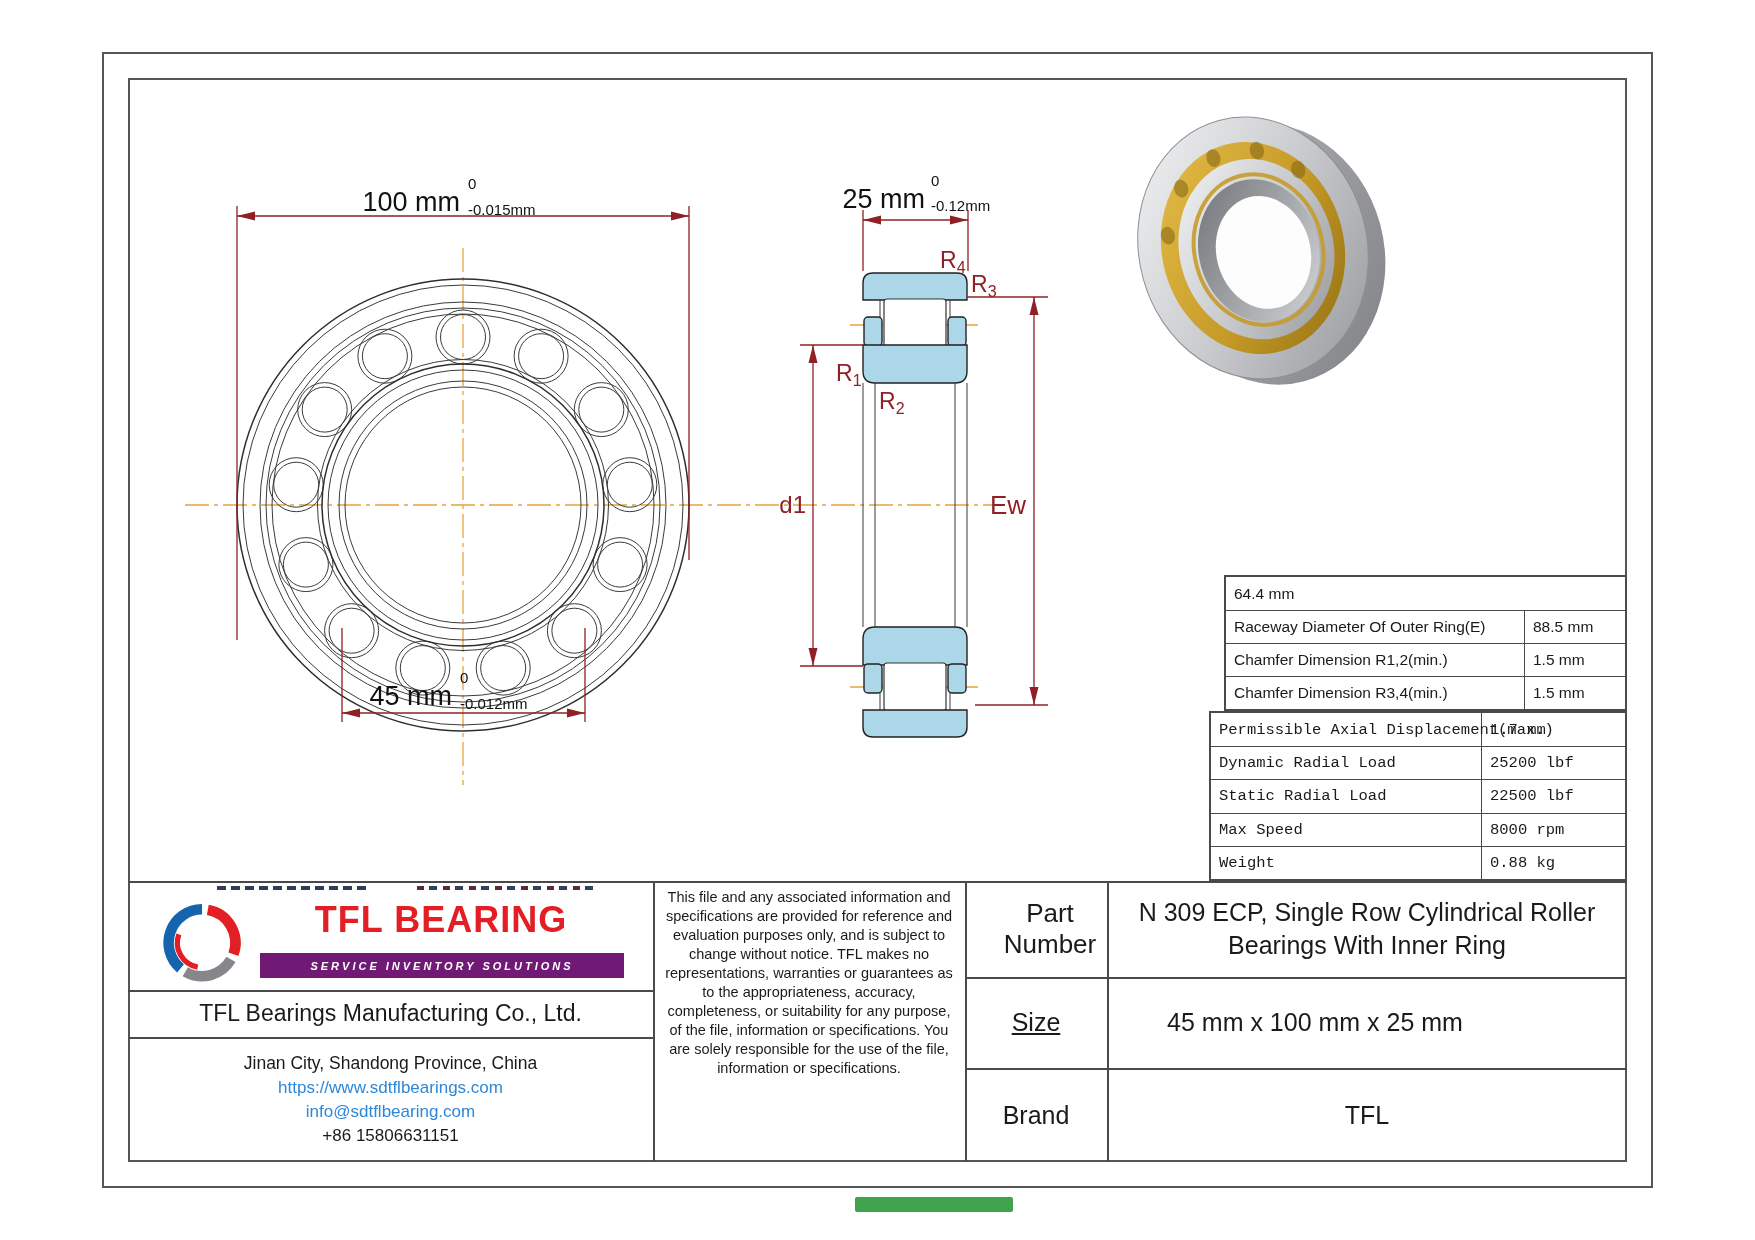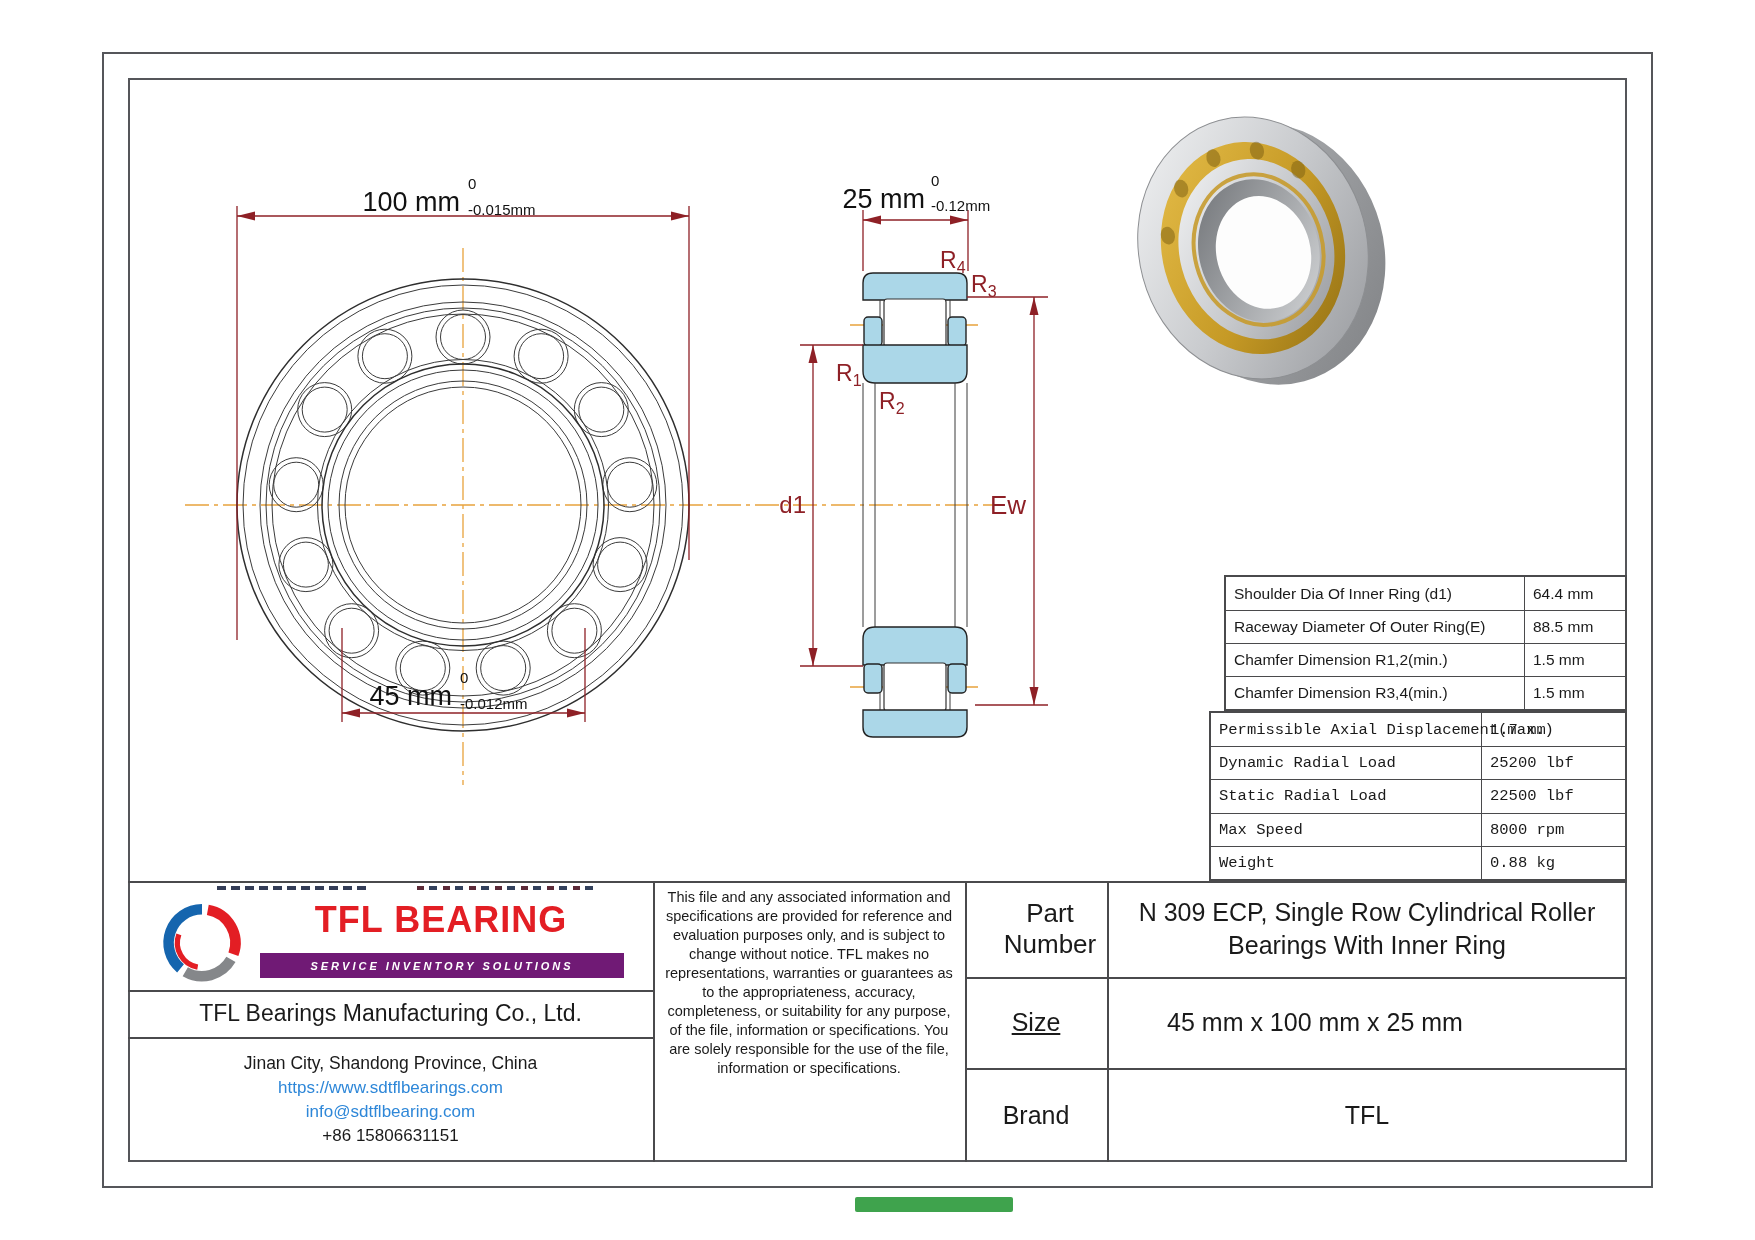--- a/index.html
+++ b/index.html
@@ -243,21 +243,20 @@
         <ellipse cx="1317" cy="184" rx="7" ry="9"></ellipse>
       </g>
     </g>
   </svg>
 
   <div class="abs border-outer"></div>
   <div class="abs border-inner"></div>
 
   <div class="spec spec-a">
     <div class="spec-row">
-        <div class="spec-label">Shoulder Dia Of Inner Ring (d1)</div>
         <div class="spec-value">64.4 mm</div>
       </div>
     <div class="spec-row">
         <div class="spec-label">Raceway Diameter Of Outer Ring(E)</div>
         <div class="spec-value">88.5 mm</div>
       </div>
     <div class="spec-row">
         <div class="spec-label">Chamfer Dimension R1,2(min.)</div>
         <div class="spec-value">1.5 mm</div>
       </div>

